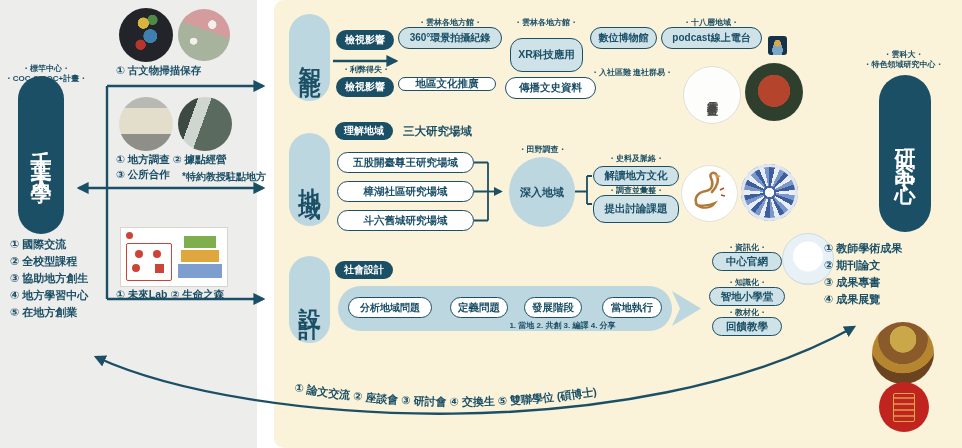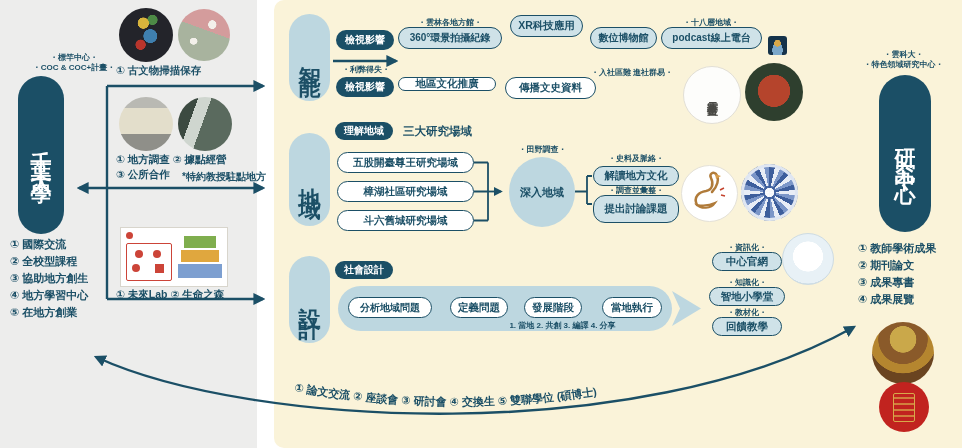--- a/index.html
+++ b/index.html
@@ -62,21 +62,21 @@
       <path d="M510,307.5 H519" marker-end="url(#ah)"></path>
       <path d="M584,307.5 H596" marker-end="url(#ah)"></path>
     </g>
     <polygon points="672,291 701,308.5 672,326 680,308.5" fill="#bdd7e0"></polygon>
     <path id="exchange-path" d="M294,391 Q492,426 688,377" fill="none" stroke="none"></path>
     <text font-size="11" font-weight="700" fill="#1b4f66">
       <textPath href="#exchange-path" startOffset="0">① 論文交流 ② 座談會 ③ 研討會 ④ 交換生 ⑤ 雙聯學位 (碩博士)</textPath>
     </text>
   </svg>
 
-  <div class="note" style="left:0;top:53px;width:92px;z-index:2;padding-left:28px;">
+  <div class="note" style="left:0;top:64px;width:92px;z-index:2;">
     <div>・標竿中心・</div>
     <div>・COC &amp; COC+計畫・</div>
   </div>
   <div class="vdark" style="left:18px;top:76px;width:46px;height:158px;z-index:2;">
     <span>千葉大學</span>
   </div>
   <div class="list" style="left:10px;top:236px;z-index:2;">
     <div>① 國際交流</div>
     <div>② 全校型課程</div>
     <div>③ 協助地方創生</div>
@@ -123,21 +123,21 @@
   </div>
   <div class="pill pdark" style="left:336px;top:30px;width:58px;height:20px;z-index:2;">檢視影響</div>
   <div class="note" style="left:330px;top:65px;width:72px;z-index:2;">・利弊得失・</div>
   <div class="pill pdark" style="left:336px;top:77px;width:58px;height:20px;z-index:2;">檢視影響</div>
 
   <div class="note" style="left:390px;top:18px;width:120px;z-index:2;">・雲林各地方館・</div>
   <div class="note" style="left:486px;top:18px;width:120px;z-index:2;">・雲林各地方館・</div>
   <div class="note" style="left:651px;top:18px;width:120px;z-index:2;">・十八層地域・</div>
 
   <div class="pill pblue" style="left:398px;top:27px;width:104px;height:22px;font-size:10px;z-index:2;">360°環景拍攝紀錄</div>
-  <div class="pill pblue" style="left:510px;top:15px;width:73px;height:22px;z-index:2;">XR科技應用</div>
+  <div class="pill pblue" style="left:510px;top:38px;width:73px;height:34px;z-index:2;">XR科技應用</div>
   <div class="pill pblue" style="left:590px;top:27px;width:67px;height:22px;font-size:10px;z-index:2;">數位博物館</div>
   <div class="pill pblue" style="left:661px;top:27px;width:101px;height:22px;font-size:10px;z-index:2;">podcast線上電台</div>
   <div class="abs" style="left:768px;top:36px;width:19px;height:19px;border-radius:3px;z-index:2;background:
      radial-gradient(circle at 50% 38%,#d8a84a 0 22%,transparent 23%),
      radial-gradient(ellipse at 50% 75%,#7aa7c9 0 38%,transparent 39%),#14324a;"></div>
 
   <div class="note" style="left:572px;top:68px;width:120px;z-index:2;">・入社區難 進社群易・</div>
   <div class="pill pwhite" style="left:398px;top:77px;width:98px;height:14px;z-index:2;">地區文化推廣</div>
   <div class="pill pwhite" style="left:505px;top:77px;width:91px;height:22px;z-index:2;">傳播文史資料</div>
 
@@ -206,21 +206,21 @@
      radial-gradient(circle at 50% 45%,#ffffff 0 40%,#e8f1f6 41% 72%,#cfe0ea 73% 100%);
      border:1px solid #cddbe3;"></div>
 
   <div class="note" style="left:845px;top:50px;width:117px;z-index:2;">
     <div>・雲科大・</div>
     <div>・特色領域研究中心・</div>
   </div>
   <div class="vdark" style="left:879px;top:75px;width:52px;height:157px;z-index:2;">
     <span>研究中心</span>
   </div>
-  <div class="list" style="left:858px;top:240px;z-index:2;">
+  <div class="list" style="left:824px;top:240px;z-index:2;">
     <div>① 教師學術成果</div>
     <div>② 期刊論文</div>
     <div>③ 成果專書</div>
     <div>④ 成果展覽</div>
   </div>
   <div class="circ" style="left:872px;top:322px;width:62px;height:62px;z-index:2;background:
      radial-gradient(circle at 50% 28%,#caa84a 0 24%,#8a5a2a 25% 45%,#b5862f 46% 62%,#6a4420 63% 100%);"></div>
   <div class="circ" style="left:879px;top:382px;width:50px;height:50px;z-index:2;background:#c1231f;
               display:flex;align-items:center;justify-content:center;">
     <div style="width:20px;height:27px;border:1.5px solid #d8a84a;border-radius:2px;

